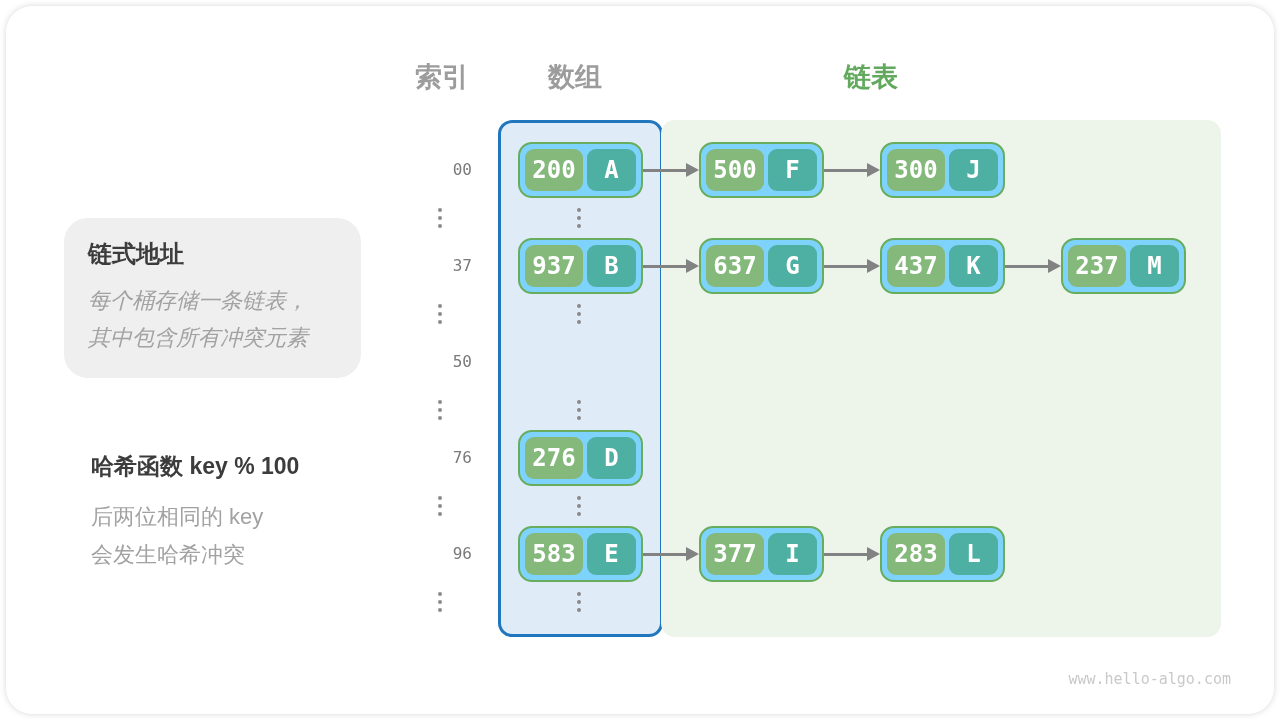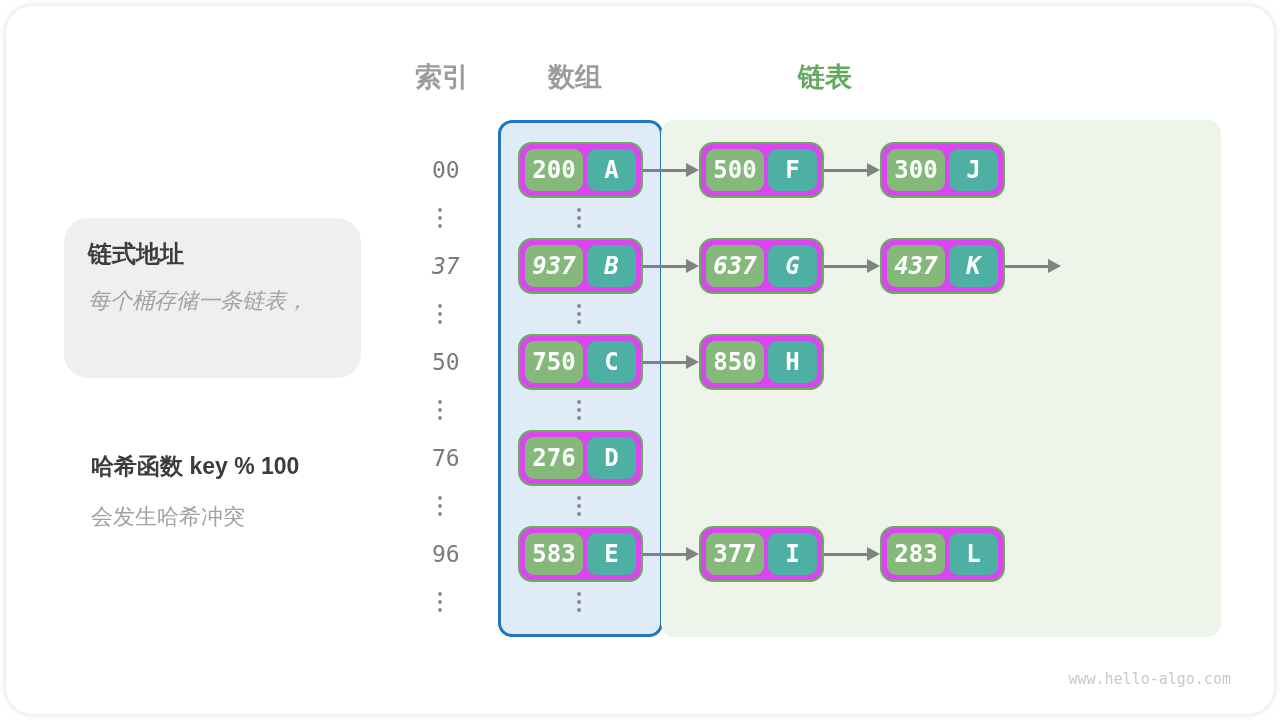--- a/index.html
+++ b/index.html
@@ -13,21 +13,21 @@
   html,body{width:1280px;height:720px;background:#fff;overflow:hidden;}
   body{font-family:"Liberation Sans",sans-serif;position:relative;}
   .card{
     position:absolute;left:6px;top:6px;width:1268px;height:708px;
     background:#fff;border-radius:26px;box-shadow:0 0 6px rgba(0,0,0,0.16);
   }
   
   .hdr{position:absolute;top:53px;font-size:27px;font-weight:bold;color:var(--header-gray);}
   .hdr-index{left:403px;width:60px;text-align:right;}
   .hdr-array{left:539px;width:60px;text-align:center;}
-  .hdr-list-group{left:792px;display:flex;align-items:baseline;gap:17px;color:var(--header-green);}
+  .hdr-list-group{left:838px;display:flex;align-items:baseline;gap:17px;color:var(--header-green);}
   .hdr-list{font-size:27px;font-weight:bold;}
   .hdr-list-note{font-size:22px;font-weight:600;}
   
   .array-region{
     position:absolute;left:492px;top:114px;width:165px;height:517px;
     background:var(--array-bg);border:3px solid var(--array-border);border-radius:14px;
   }
   .list-region{
     position:absolute;left:655px;top:114px;width:560px;height:517px;
     background:var(--list-bg);border-radius:14px;
@@ -39,26 +39,26 @@
   }
   .note-card-title{font-size:24px;font-weight:bold;color:var(--dark-text);}
   .note-card-body{margin-top:12px;font-size:22px;line-height:37px;color:var(--muted-text);font-style:italic;}
   .hash-note{position:absolute;left:85px;top:433px;margin-top:12px;}
   .hash-title{font-size:23px;font-weight:bold;color:var(--dark-text);font-family:"Liberation Sans","DejaVu Sans Mono",sans-serif;}
   .hash-body{margin-top:16px;font-size:22px;line-height:38px;color:var(--muted-text);}
   
   .rows-host{position:absolute;left:0;top:0;width:100%;height:100%;}
   .bucket-row{position:absolute;left:0;width:100%;height:56px;}
   .bucket-index{
-    position:absolute;left:426px;width:60px;text-align:left;line-height:56px;
-    font-family:"DejaVu Sans Mono","Liberation Mono",monospace;font-size:23px;color:var(--index-gray);
+    position:absolute;left:406px;width:60px;text-align:right;line-height:56px;
+    font-family:"DejaVu Sans Mono","Liberation Mono",monospace;font-size:16px;color:var(--index-gray);
   }
   .chain{position:absolute;left:512px;top:0;display:flex;align-items:center;height:56px;}
   .kv-node{
-    width:125px;height:56px;background:#d946ef;border:2px solid var(--node-border);
+    width:125px;height:56px;background:#7dd3fc;border:2px solid var(--node-border);
     border-radius:14px;display:flex;align-items:center;justify-content:center;gap:4px;flex:none;
   }
   .kv-cell{
     height:42px;border-radius:9px;color:#fff;text-align:center;line-height:42px;
     font-family:"DejaVu Sans Mono","Liberation Mono",monospace;font-size:24px;font-weight:bold;flex:none;
   }
   .kv-key{width:58px;background:var(--key-green);}
   .kv-val{width:49px;background:var(--value-teal);}
   .arrow{width:56px;height:56px;position:relative;flex:none;}
   .arrow .shaft{position:absolute;left:0;top:26.5px;width:46px;height:3px;background:var(--arrow-gray);}
@@ -84,26 +84,28 @@
     <span class="hdr-list">链表</span>
   </div>
 
   <div class="array-region"></div>
   <div class="list-region"></div>
 
   <div class="note-card">
     <div class="note-card-title">链式地址</div>
     <div class="note-card-body">
       <div>每个桶存储一条链表，</div>
+      <div>其中包含所有冲突元素</div>
     </div>
   </div>
 
   <div class="hash-note">
     <div class="hash-title">哈希函数 key % 100</div>
     <div class="hash-body">
+      <div>后两位相同的 key</div>
       <div>会发生哈希冲突</div>
     </div>
   </div>
 
   <div class="rows-host">
       <div class="bucket-row" style="top: 136px;">
     <div class="bucket-index">00</div>
     <div class="chain">
           <div class="kv-node">
     <span class="kv-cell kv-key">200</span>
@@ -130,21 +132,21 @@
       <div class="vdots" style="left: 432px; top: 202px;">
         <i></i>
         <i></i>
         <i></i>
       </div>
       <div class="vdots" style="left: 571px; top: 202px;">
         <i></i>
         <i></i>
         <i></i>
       </div>
-      <div class="bucket-row" style="top: 232px; font-style: italic;">
+      <div class="bucket-row" style="top: 232px;">
     <div class="bucket-index">37</div>
     <div class="chain">
           <div class="kv-node">
     <span class="kv-cell kv-key">937</span>
     <span class="kv-cell kv-val">B</span>
   </div>
           <div class="arrow">
     <span class="shaft"></span>
     <span class="head"></span>
   </div>
@@ -157,48 +159,38 @@
     <span class="head"></span>
   </div>
           <div class="kv-node">
     <span class="kv-cell kv-key">437</span>
     <span class="kv-cell kv-val">K</span>
   </div>
           <div class="arrow">
     <span class="shaft"></span>
     <span class="head"></span>
   </div>
+          <div class="kv-node">
+    <span class="kv-cell kv-key">237</span>
+    <span class="kv-cell kv-val">M</span>
+  </div>
         </div>
   </div>
       <div class="vdots" style="left: 432px; top: 298px;">
         <i></i>
         <i></i>
         <i></i>
       </div>
       <div class="vdots" style="left: 571px; top: 298px;">
         <i></i>
         <i></i>
         <i></i>
       </div>
       <div class="bucket-row" style="top: 328px;">
     <div class="bucket-index">50</div>
-    <div class="chain">
-          <div class="kv-node">
-    <span class="kv-cell kv-key">750</span>
-    <span class="kv-cell kv-val">C</span>
-  </div>
-          <div class="arrow">
-    <span class="shaft"></span>
-    <span class="head"></span>
-  </div>
-          <div class="kv-node">
-    <span class="kv-cell kv-key">850</span>
-    <span class="kv-cell kv-val">H</span>
-  </div>
-        </div>
   </div>
       <div class="vdots" style="left: 432px; top: 394px;">
         <i></i>
         <i></i>
         <i></i>
       </div>
       <div class="vdots" style="left: 571px; top: 394px;">
         <i></i>
         <i></i>
         <i></i>

